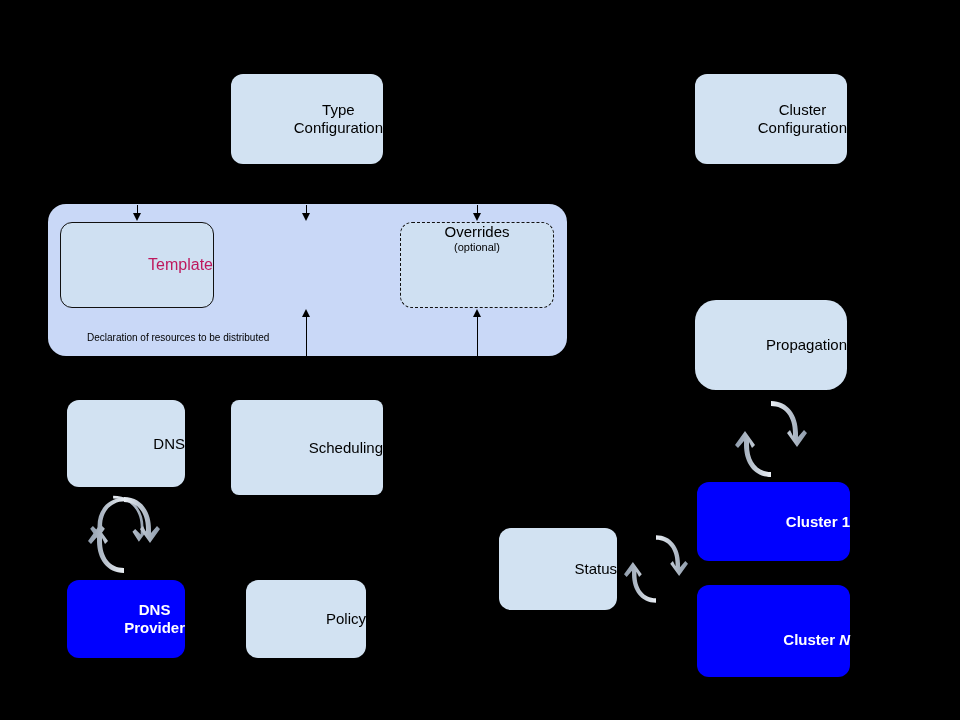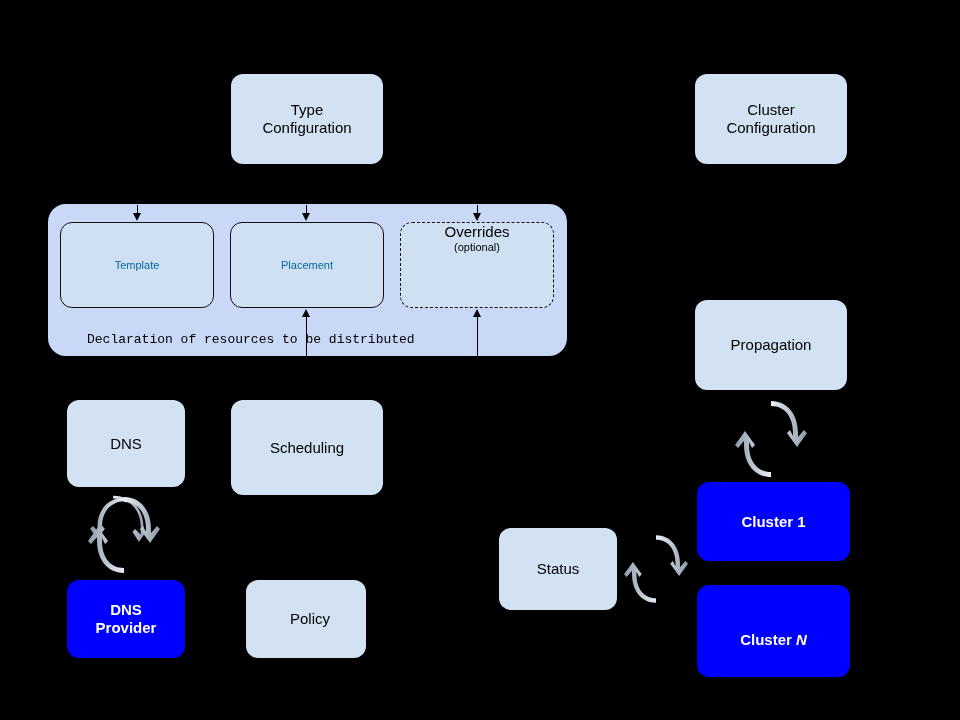--- a/index.html
+++ b/index.html
@@ -15,41 +15,41 @@
     font-family: "Liberation Sans", sans-serif;
     overflow: hidden;
   }
 
   
   .node {
     position: absolute;
     box-sizing: border-box;
     display: flex;
     align-items: center;
-    justify-content: center;
+    justify-content: flex-end;
     text-align: center;
     line-height: 1.18;
     border-radius: 12px;
   }
   .node .lbl {
     display: block;
     white-space: pre-line;
   }
 
   
   .fill-plain {
     background: #d2e2f2;
     color: #000000;
     font-size: 15px;
   }
   
   .fill-stroked {
     background: #cfe0f2;
-    color: #0369a1;
-    font-size: 11px;
+    color: #be185d;
+    font-size: 16px;
     border: 1.3px solid #111111;
   }
   
   .fill-dashdot {
     background: #cfe0f2;
     color: #000000;
     font-size: 15px;
     border: 1.3px dashed #111111;
   }
   
@@ -62,22 +62,22 @@
 
   
   .group-box {
     position: absolute;
     box-sizing: border-box;
     background: #c9d8f7;
     border-radius: 18px;
   }
   .group-caption {
     position: absolute;
-    font-family: Liberation Mono, monospace;
-    font-size: 13px;
+    font-family: Liberation Sans, sans-serif;
+    font-size: 10px;
     color: #000000;
     white-space: nowrap;
     padding-left: 29px;
   }
 
   
   .vline {
     position: absolute;
     width: 0;
     border-left: 1.4px solid #000000;
@@ -122,42 +122,39 @@
   <div class="vline" style="left:306px; top:205px; height:10px;"></div>
   <div class="arrow-down" style="left:302px; top:213px;"></div>
 
   <div class="vline" style="left:477px; top:205px; height:10px;"></div>
   <div class="arrow-down" style="left:473px; top:213px;"></div>
 
   <div class="node fill-stroked" style="left:60px; top:222px; width:154px; height:86px;">
     <span class="lbl">Template</span>
   </div>
 
-  <div class="node fill-stroked" style="left:230px; top:222px; width:154px; height:86px;">
-    <span class="lbl">Placement</span>
-  </div>
 
   <div class="node fill-dashdot" style="left:400px; top:222px; width:154px; height:86px; flex-direction:column; justify-content:flex-start;">
     <span class="lbl">Overrides</span>
     <span class="lbl sub">(optional)</span>
   </div>
 
   <div class="group-caption" style="left:58px; top:332px;">Declaration of resources to be distributed</div>
 
   <div class="vline" style="left:306px; top:316px; height:65px;"></div>
   <div class="arrow-up" style="left:302px; top:309px;"></div>
 
   <div class="vline" style="left:477px; top:316px; height:65px;"></div>
   <div class="arrow-up" style="left:473px; top:309px;"></div>
 
   <div class="node fill-plain" style="left:67px; top:400px; width:118px; height:87px;">
     <span class="lbl">DNS</span>
   </div>
 
-  <div class="node fill-plain" style="left:231px; top:400px; width:152px; height:95px;">
+  <div class="node fill-plain" style="left:231px; top:400px; width:152px; height:95px;border-radius:8px;">
     <span class="lbl">Scheduling</span>
   </div>
 
   <div class="sync" style="left:88px; top:492px; width:72px; height:86px;">
     <svg width="72" height="86" viewBox="0 0 72 86">
       <defs>
         <linearGradient id="gA" x1="0" y1="0" x2="1" y2="0">
           <stop offset="0" stop-color="#e9eef4"></stop>
           <stop offset="1" stop-color="#8e9bab"></stop>
         </linearGradient>
@@ -177,21 +174,21 @@
 
   <div class="node fill-blue" style="left:67px; top:580px; width:118px; height:78px;">
     <span class="lbl">DNS
 Provider</span>
   </div>
 
   <div class="node fill-plain" style="left:246px; top:580px; width:120px; height:78px;padding-left:8px;">
     <span class="lbl">Policy</span>
   </div>
 
-  <div class="node fill-plain" style="left:695px; top:300px; width:152px; height:90px;">
+  <div class="node fill-plain" style="left:695px; top:300px; width:152px; height:90px;border-radius:21px;">
     <span class="lbl">Propagation</span>
   </div>
 
   <div class="sync" style="left:735px; top:396px; width:72px; height:86px;">
     <svg width="72" height="86" viewBox="0 0 72 86">
       <g transform="translate(36,43)">
         <path d="M0 -38 C 17 -38 27 -24 27 -6 L27 -2 L33 -9 L36 -6 L26 8 L16 -6 L19 -9 L22 -3 L22 -6 C22 -22 14 -33 0 -33 Z" fill="url(#gA)"></path>
         <path d="M0 38 C -17 38 -27 24 -27 6 L-27 2 L-33 9 L-36 6 L-26 -8 L-16 6 L-19 9 L-22 3 L-22 6 C-22 22 -14 33 0 33 Z" fill="url(#gB)"></path>
       </g>
     </svg>

